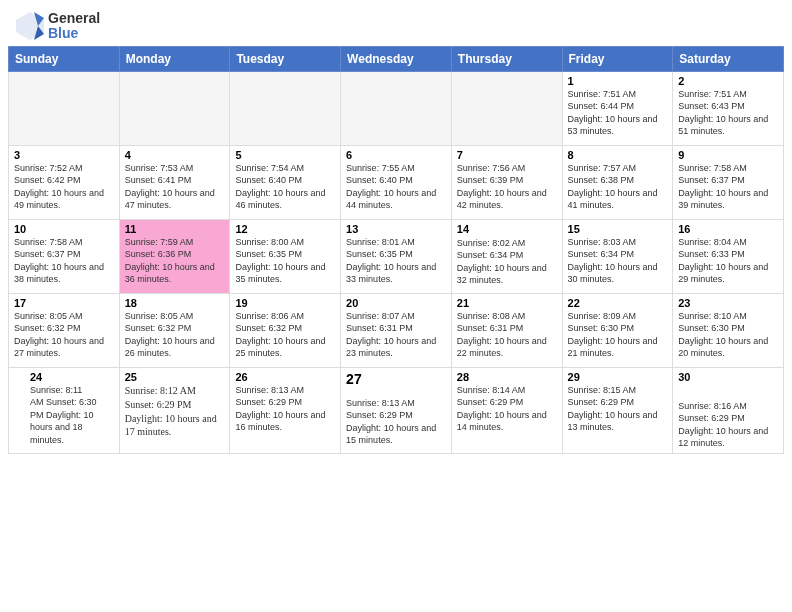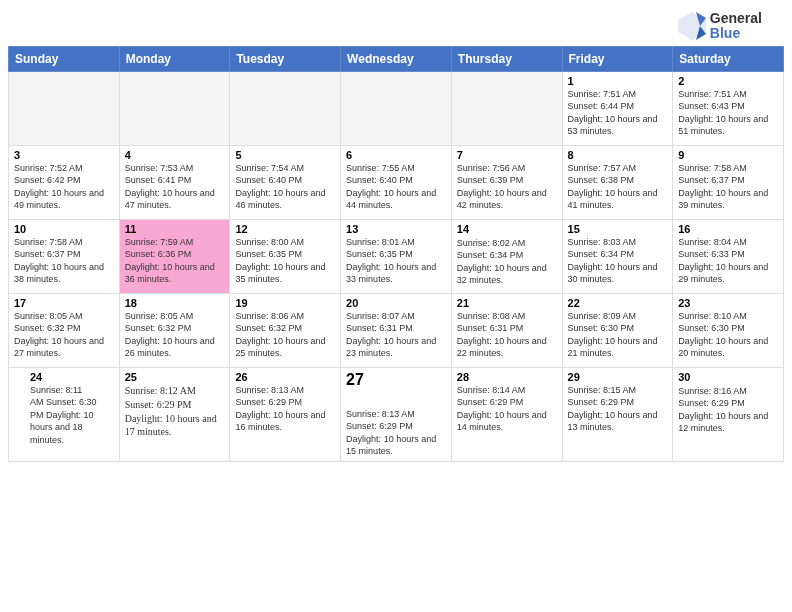--- a/index.html
+++ b/index.html
@@ -1,21 +1,21 @@
 <!DOCTYPE html>
 <html><head>
   <meta charset="utf-8">
   <style>
     * { margin: 0; padding: 0; box-sizing: border-box; }
     body { width: 792px; height: 612px; font-family: Arial, sans-serif; background: #fff; overflow: hidden; }
   </style>
 </head>
 <body>
 
-<div style="display:flex; align-items:flex-start; justify-content:flex-end; padding:10px 30px 4px 14px;margin-left:39px;">
+<div style="display:flex; align-items:flex-start; justify-content:flex-start; padding:10px 30px 4px 14px;">
   <div style="display:flex; align-items:center; gap:2px;">
     <svg width="32" height="32" viewBox="0 0 32 32">
       <polygon points="16,2 30,10 30,22 16,30 2,22 2,10" fill="#4472c4" opacity="0.15"></polygon>
       <polygon points="20,2 30,8 24,16" fill="#4472c4"></polygon>
       <polygon points="24,16 30,24 20,30" fill="#3060b0"></polygon>
     </svg>
     <div style="display:flex; flex-direction:column; line-height:1.1;">
       <span style="font-size:14px; font-weight:bold; color:#333; font-family:Arial;">General</span>
       <span style="font-size:14px; font-weight:bold; color:#4472c4; font-family:Arial;">Blue</span>
     </div>
@@ -230,42 +230,42 @@
 and 17 minutes.</div>
           </td>
           <td style="vertical-align: top; padding: 3px 5px; border: 1px solid rgb(221, 221, 221); width: 14.28%; height: 74px; background-color: rgb(255, 255, 255);">
             <span style="font-size: 11px; font-weight: bold; display: block; margin-bottom: 1px; font-family: Arial;">26</span>
             <div style="font-size: 9px; line-height: 1.38; color: rgb(51, 51, 51); font-family: Arial;">Sunrise: 8:13 AM
 Sunset: 6:29 PM
 Daylight: 10 hours
 and 16 minutes.</div>
           </td>
           <td style="vertical-align: top; padding: 3px 5px; border: 1px solid rgb(221, 221, 221); width: 14.28%; height: 74px; background-color: rgb(255, 255, 255);">
-            <span style="font-size: 16px; font-weight: bold; display: block; margin-bottom: 19px; font-family: Arial;">27</span>
+            <span style="font-size: 14px; font-weight: bold; display: block; margin-bottom: 10px; font-family: Arial;">27</span>
             <div style="font-size: 9px; line-height: 1.38; color: rgb(51, 51, 51); font-family: Arial;">Sunrise: 8:13 AM
 Sunset: 6:29 PM
 Daylight: 10 hours
 and 15 minutes.</div>
           </td>
           <td style="vertical-align: top; padding: 3px 5px; border: 1px solid rgb(221, 221, 221); width: 14.28%; height: 74px; background-color: rgb(255, 255, 255);">
             <span style="font-size: 11px; font-weight: bold; display: block; margin-bottom: 1px; font-family: Arial;">28</span>
             <div style="font-size: 9px; line-height: 1.38; color: rgb(51, 51, 51); font-family: Arial;">Sunrise: 8:14 AM
 Sunset: 6:29 PM
 Daylight: 10 hours
 and 14 minutes.</div>
           </td>
           <td style="vertical-align: top; padding: 3px 5px; border: 1px solid rgb(221, 221, 221); width: 14.28%; height: 74px; background-color: rgb(255, 255, 255);">
             <span style="font-size: 11px; font-weight: bold; display: block; margin-bottom: 1px; font-family: Arial;">29</span>
             <div style="font-size: 9px; line-height: 1.38; color: rgb(51, 51, 51); font-family: Arial;">Sunrise: 8:15 AM
 Sunset: 6:29 PM
 Daylight: 10 hours
 and 13 minutes.</div>
           </td>
           <td style="vertical-align: top; padding: 3px 5px; border: 1px solid rgb(221, 221, 221); width: 14.28%; height: 74px; background-color: rgb(255, 255, 255);">
-            <span style="font-size: 11px; font-weight: bold; display: block; margin-bottom: 2px; font-family: Arial;">30</span>
+            <span style="font-size: 11px; font-weight: bold; display: block; margin-bottom: 17px; font-family: Arial;">30</span>
             <div style="font-size: 9px; line-height: 1.38; color: rgb(51, 51, 51); font-family: Arial;">Sunrise: 8:16 AM
 Sunset: 6:29 PM
 Daylight: 10 hours
 and 12 minutes.</div>
           </td>
         </tr>
       </tbody>
   </table>
 </div>
 

